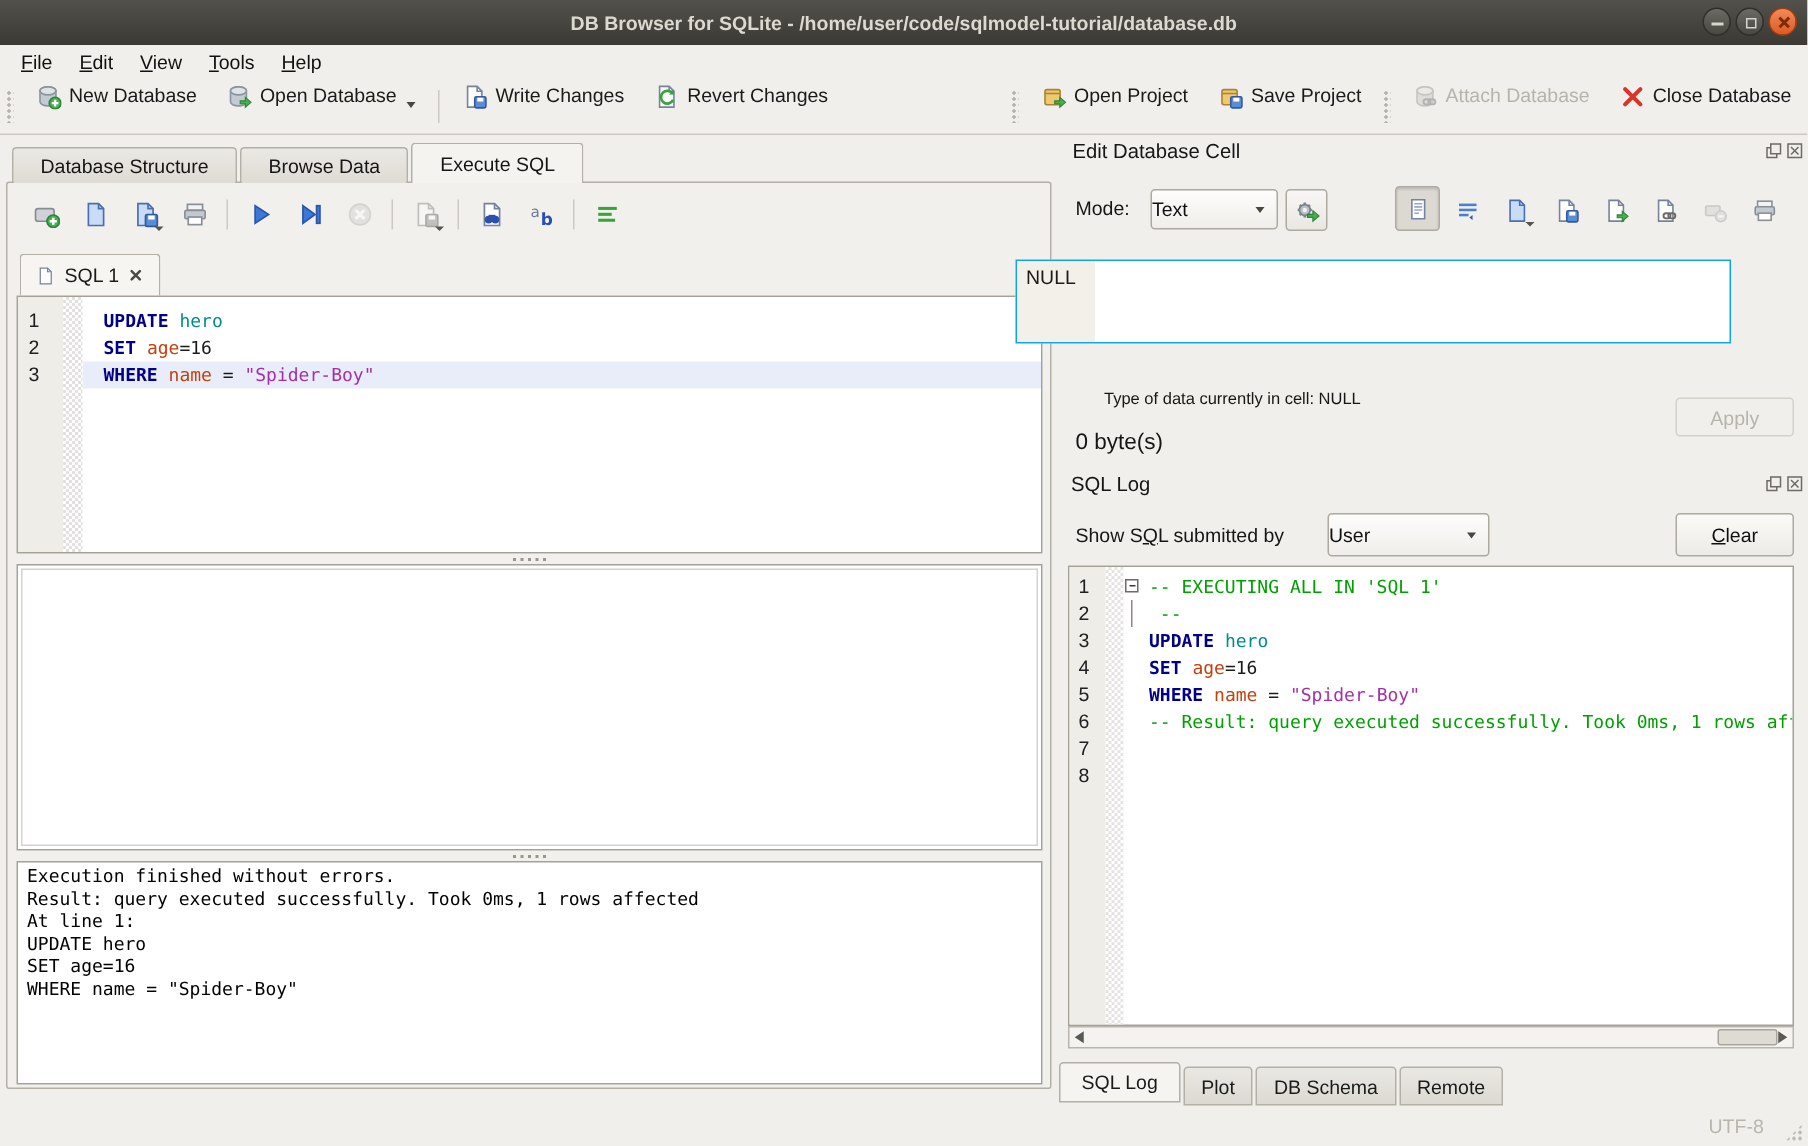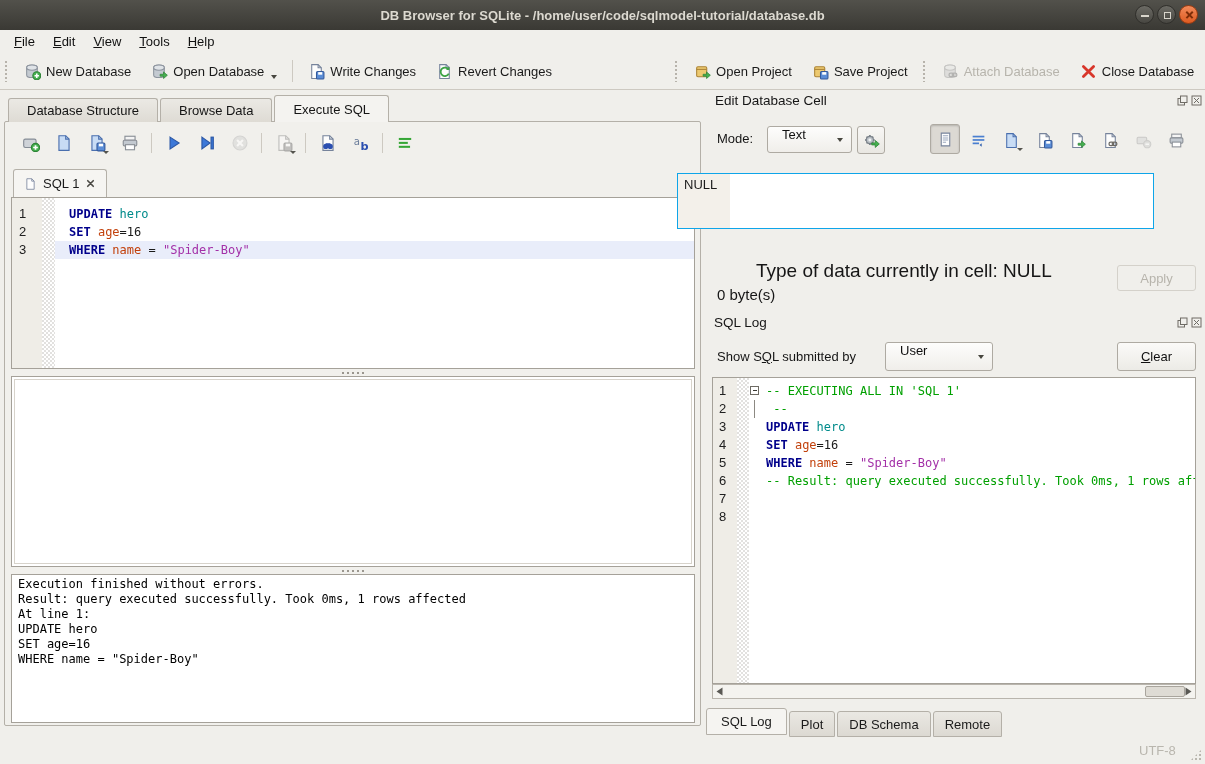--- a/index.html
+++ b/index.html
@@ -14,21 +14,21 @@
 .winbtn .bar{position:absolute;left:5px;top:9px;width:8px;height:2px;background:#d8d5cc}
 .winbtn .sq{position:absolute;left:5.5px;top:5.5px;width:7px;height:7px;border:1.5px solid #d8d5cc}
 .winbtn .x1,.winbtn .x2{position:absolute;left:4.5px;top:8.4px;width:9px;height:1.8px;background:#7e2d08}
 .winbtn .x1{transform:rotate(45deg)}.winbtn .x2{transform:rotate(-45deg)}
 #menubar{position:absolute;left:0;top:30px;width:100%;height:23px;display:flex;align-items:center;padding-left:5px}
 .menu-item{padding:2px 9px;color:#111}
 #toolbar{position:absolute;left:0;top:53px;width:100%;height:37px;display:flex;align-items:center;border-bottom:1px solid #cdc9c1}
 .tb-handle{flex:0 0 auto;width:5px;height:22px;margin:0 5px 0 4px;background-image:radial-gradient(circle,#b7b3ab 1px,transparent 1.3px);background-size:4px 4px}
 .tb-sep{flex:0 0 auto;width:1px;height:22px;background:#cdc9c1;margin:0 5px}
 .tb-spacer{flex:0 0 auto;width:108px}
-.tb-btn{flex:0 0 auto;display:flex;align-items:center;gap:5px;padding:0 10px;height:30px;white-space:nowrap}
+.tb-btn{flex:0 0 auto;display:flex;gap:5px;padding:0 10px;height:30px;white-space:nowrap}
 .tb-btn .lbl{font-size:13px}
 .tb-btn.disabled .lbl{color:#b7b4ac}
 .caret{width:0;height:0;border-left:3.5px solid transparent;border-right:3.5px solid transparent;border-top:4px solid #47463f}
 .tb-btn .caret{margin-left:2px;margin-top:12px}
 #main-tabs{position:absolute;left:8px;top:95px;display:flex;align-items:flex-end;height:27px;z-index:3}
 .mtab{height:24px;display:flex;align-items:center;padding:0 18px;background:linear-gradient(#ebe9e4,#dedbd4);border:1px solid #b4b0a8;border-bottom:none;border-radius:3px 3px 0 0;margin-right:2px;color:#151515;white-space:nowrap}
 .mtab.active{height:27px;background:#f4f3f0}
 #tab-frame{position:absolute;left:4px;top:121px;width:697px;height:605px;border:1px solid #b4b0a8;background:#f1f0ec;border-radius:2px}
 #ed-toolbar{position:absolute;left:9px;top:7px;display:flex;align-items:center;height:28px}
 .ed-btn{width:33px;height:26px;display:flex;align-items:center;justify-content:center;position:relative}
@@ -51,21 +51,21 @@
 .tk-cmt{color:#00a000}
 .splitter{position:absolute;left:6px;width:684px;height:7px;display:flex;align-items:center;justify-content:center;gap:3px}
 .splitter i{width:2px;height:2px;background:#9a968e;display:block}
 #grid-pane{position:absolute;left:6px;top:254px;width:684px;height:191px;background:#fff;border:1px solid #a5a199}
 #grid-inner{position:absolute;left:2px;top:2px;right:2px;bottom:2px;border:1px solid #d7d3cb}
 #log-pane{position:absolute;left:6px;top:452px;width:684px;height:149px;background:#fff;border:1px solid #a5a199;font-family:"DejaVu Sans Mono",monospace;font-size:12px;color:#000;padding:2px 6px;overflow:hidden}
 #log-pane .ol{height:15.1px;line-height:15.1px;white-space:pre}
 .panel-title{position:absolute;font-size:13.5px;color:#161616;white-space:nowrap}
 .dock-btns{position:absolute;display:flex;gap:3px}
 .dock-btn{width:11px;height:11px}
-.combo{position:absolute;border:1px solid #aeaaa2;border-radius:3px;background:linear-gradient(#fdfdfc,#f0eeea);display:flex;padding:0 14px;color:#101010}
+.combo{position:absolute;border:1px solid #aeaaa2;border-radius:3px;background:linear-gradient(#fdfdfc,#f0eeea);display:flex;align-items:center;padding:0 0;color:#101010}
 .combo .caret{position:absolute;right:8px;top:50%;margin-top:-2px}
 .btn{position:absolute;border:1px solid #aeaaa2;border-radius:3px;background:linear-gradient(#fbfaf8,#ecebe6);display:flex;align-items:center;justify-content:center;color:#101010}
 .btn.disabled{background:#f0efeb;border-color:#d4d1ca;color:#b7b4ac}
 .icon-btn{position:absolute;border:1px solid #aeaaa2;border-radius:3px;background:linear-gradient(#f8f7f5,#e9e7e2);display:flex;align-items:center;justify-content:center}
 .icon-btn.pressed{background:#dcd9d3;box-shadow:inset 0 1px 2px rgba(0,0,0,.18)}
 #cell-icons{position:absolute;left:966px;top:128px;display:flex;gap:9px}
 .cell-icon{width:24px;height:24px;display:flex;align-items:center;justify-content:center;position:relative}
 .cell-icon.has-menu:after{content:'';position:absolute;right:0;bottom:1px;border-left:3px solid transparent;border-right:3px solid transparent;border-top:3.5px solid #55544e}
 #cell-box{position:absolute;left:677px;top:173px;width:477px;height:56px;background:#fff;border:1px solid #0ea5e9}
 #cell-margin{position:absolute;left:0;top:0;bottom:0;width:52px;background:#f3f0ea}
@@ -447,21 +447,21 @@
         <rect x="4" y="9.5" width="8" height="4.5" fill="#fff" stroke="#8a8f96"></rect>
       </svg>
     </div>
   </div>
 
 <div id="cell-box">
   <div id="cell-margin">
     <div id="cell-null">NULL</div>
   </div>
 </div>
-<div class="panel-title" style="left:756px;top:260px;font-size:19px">Type of data currently in cell: NULL</div>
+<div class="panel-title" style="left:736px;top:260px;font-size:11px">Type of data currently in cell: NULL</div>
 <div class="panel-title" style="left:717px;top:286px;font-size:15px">0 byte(s)</div>
 <div class="btn disabled" style="left:1117px;top:265px;width:79px;height:26px">Apply</div>
 
 <div class="panel-title" style="left:714px;top:315px">SQL Log</div>
 <div class="dock-btns" style="left:1177px;top:317px">
   <span class="dock-btn">
       <svg width="11" height="11" viewBox="0 0 11 11">
         <rect x="1" y="3.5" width="6.5" height="6.5" fill="none" stroke="#6e6b64"></rect>
         <rect x="3.5" y="1" width="6.5" height="6.5" fill="#f0efeb" stroke="#6e6b64"></rect>
       </svg>

